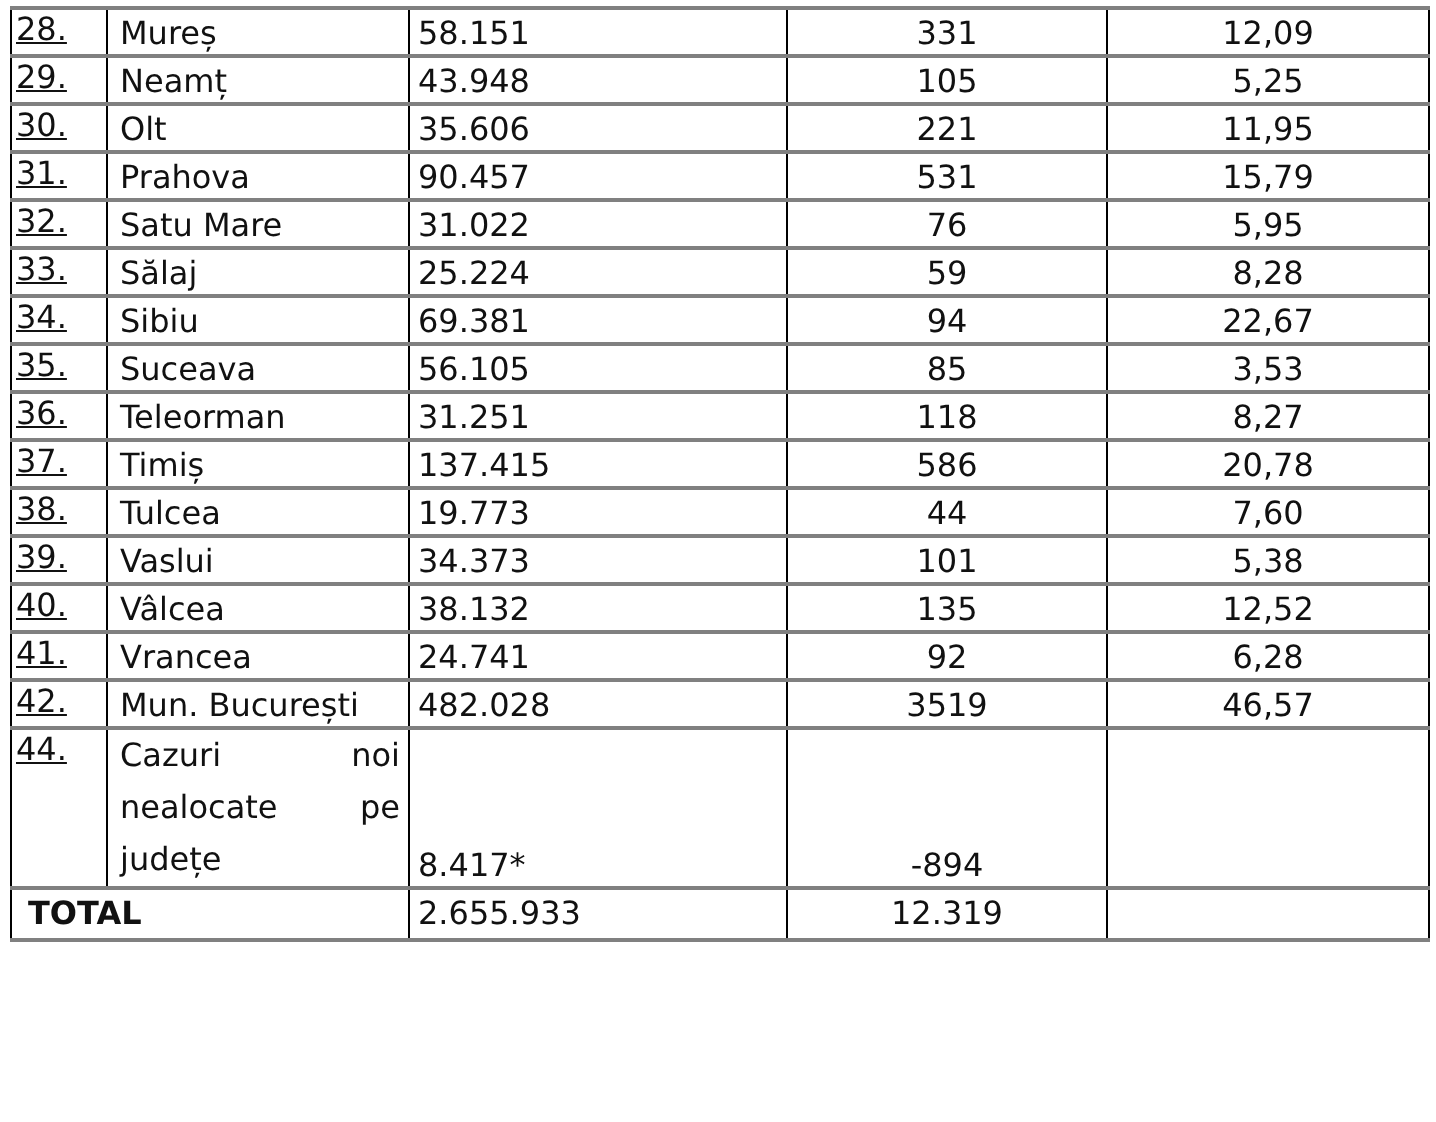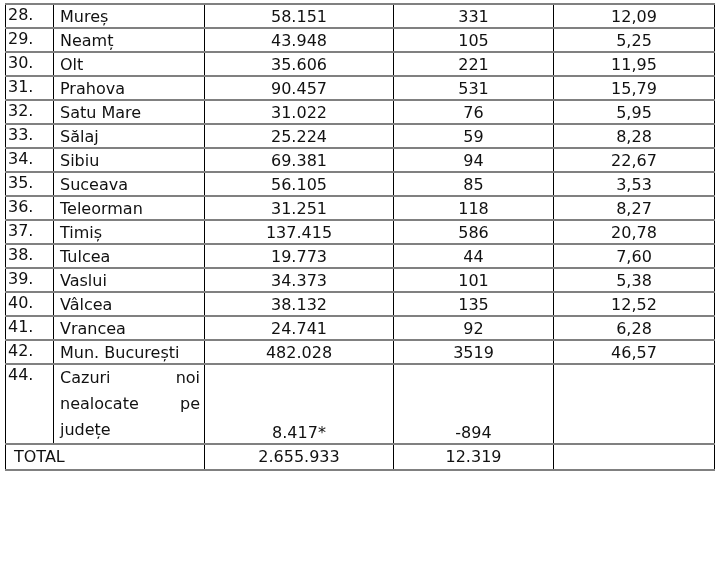--- a/index.html
+++ b/index.html
@@ -27,32 +27,32 @@
     border-left: 1px solid #000;
     border-right: 1px solid #000;
     border-top: 2px solid #808080;
     border-bottom: 2px solid #808080;
     padding: 0 4px;
     height: 22px;
     line-height: 20px;
     white-space: nowrap;
     vertical-align: bottom;
   }
-  .c-num { width: 40px; text-align: left; padding-left: 2px !important; vertical-align: top !important; }
+  .c-num { width: 40px; text-align: left; padding-left: 2px !important; vertical-align: top !important; text-decoration: underline; }
   .c-name { width: 140px; text-align: left; padding-left: 6px !important; margin-top: 32px; }
-  .c-val { width: 180px; text-align: center; }
+  .c-val { width: 180px; text-align: left; }
   .c-cases { width: 151px; text-align: center; }
   .c-rate { width: 152px; text-align: center; }
   .multi { white-space: normal !important; vertical-align: top !important; line-height: 26px !important; }
   .just {
     display: flex;
     justify-content: space-between;
   }
   .total-label {
-    font-weight: normal;
+    font-weight: bold;
     padding-left: 8px !important;
     text-align: left;
   }
   .tall2 td { height: 50px; }
   .tall3 td { height: 76px; }
   .tbl tr.last td { height: 24px; line-height: 22px; vertical-align: middle; }
 </style>
 </head>
 <body>
 

